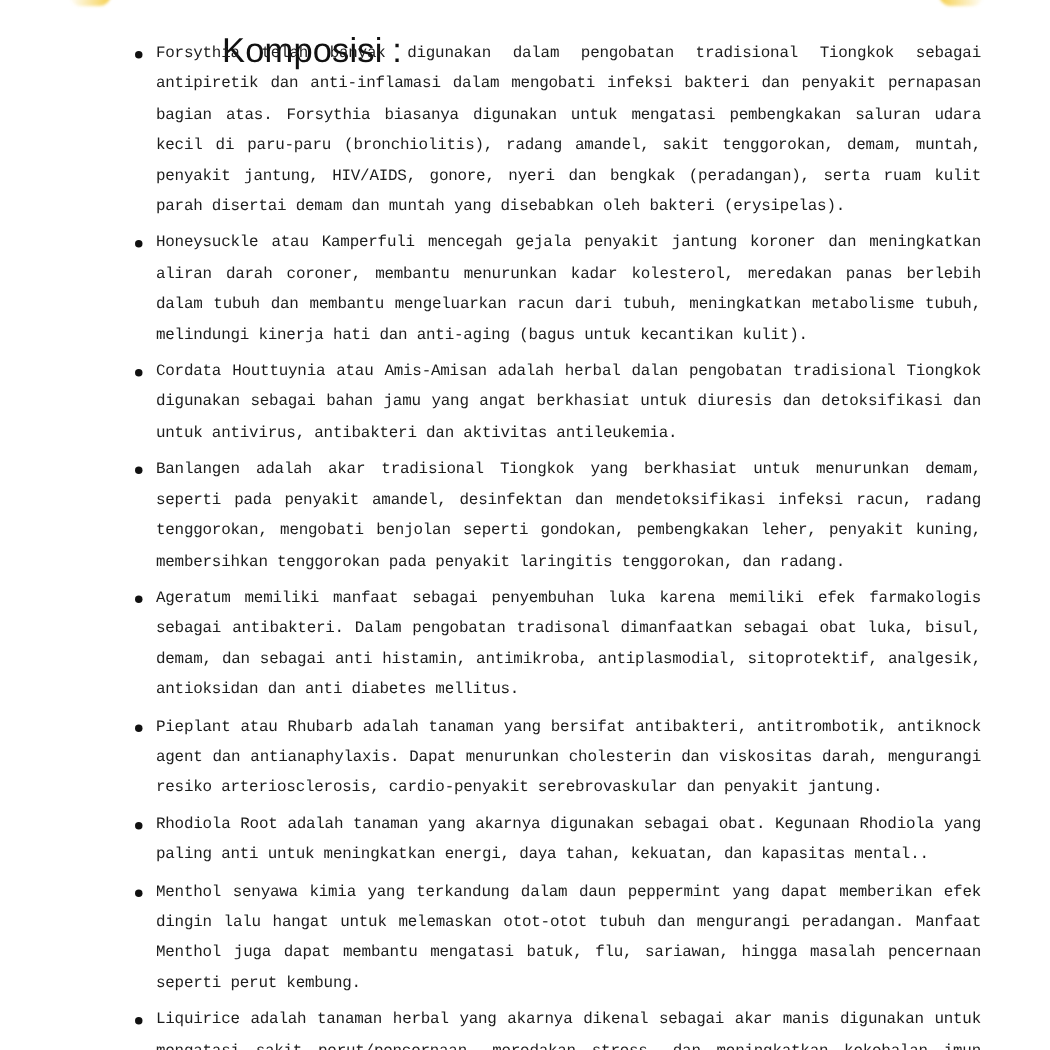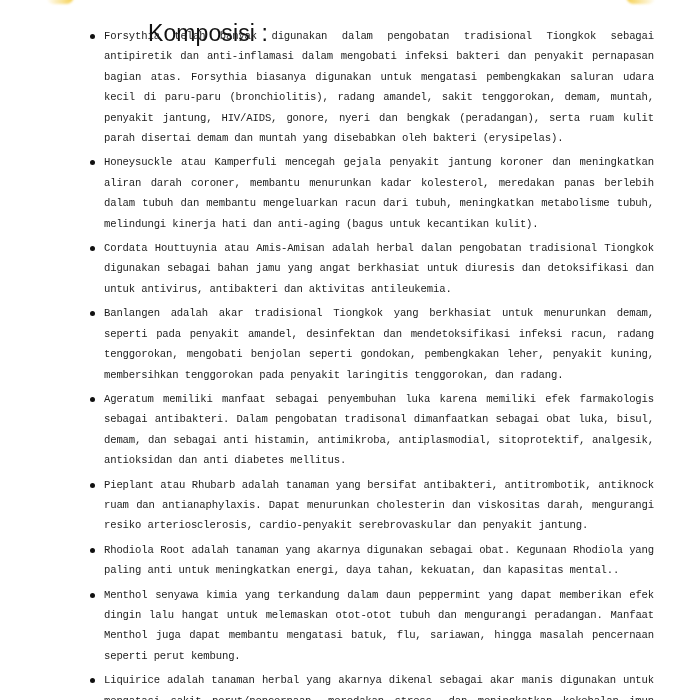--- a/index.html
+++ b/index.html
@@ -50,21 +50,21 @@
   <li class="item">
     <span class="bullet"></span>
     <span class="text">Banlangen adalah akar tradisional Tiongkok yang berkhasiat untuk menurunkan demam, seperti pada penyakit amandel, desinfektan dan mendetoksifikasi infeksi racun, radang tenggorokan, mengobati benjolan seperti gondokan, pembengkakan leher, penyakit kuning, membersihkan tenggorokan pada penyakit laringitis tenggorokan, dan radang.</span>
   </li>
   <li class="item">
     <span class="bullet"></span>
     <span class="text">Ageratum memiliki manfaat sebagai penyembuhan luka karena memiliki efek farmakologis sebagai antibakteri.  Dalam pengobatan tradisonal dimanfaatkan sebagai obat luka, bisul,  demam, dan sebagai anti histamin, antimikroba, antiplasmodial, sitoprotektif, analgesik, antioksidan dan anti diabetes mellitus.</span>
   </li>
   <li class="item">
     <span class="bullet"></span>
-    <span class="text">Pieplant atau Rhubarb adalah tanaman yang bersifat antibakteri, antitrombotik, antiknock ruam dan antianaphylaxis.  Dapat  menurunkan cholesterin dan viskositas darah, mengurangi resiko arteriosclerosis, cardio-penyakit serebrovaskular dan penyakit jantung.</span>
+    <span class="text">Pieplant atau Rhubarb adalah tanaman yang bersifat antibakteri, antitrombotik, antiknock agent dan antianaphylaxis.  Dapat  menurunkan cholesterin dan viskositas darah, mengurangi resiko arteriosclerosis, cardio-penyakit serebrovaskular dan penyakit jantung.</span>
   </li>
   <li class="item">
     <span class="bullet"></span>
     <span class="text">Rhodiola Root adalah tanaman yang akarnya digunakan sebagai obat. Kegunaan Rhodiola yang paling anti untuk meningkatkan energi, daya tahan, kekuatan, dan kapasitas mental..</span>
   </li>
   <li class="item">
     <span class="bullet"></span>
     <span class="text">Menthol senyawa kimia yang terkandung dalam daun peppermint  yang dapat memberikan efek dingin lalu hangat untuk melemaskan otot-otot tubuh dan mengurangi peradangan.  Manfaat Menthol juga dapat membantu mengatasi batuk, flu, sariawan, hingga masalah pencernaan seperti perut kembung.</span>
   </li>
   <li class="item">

